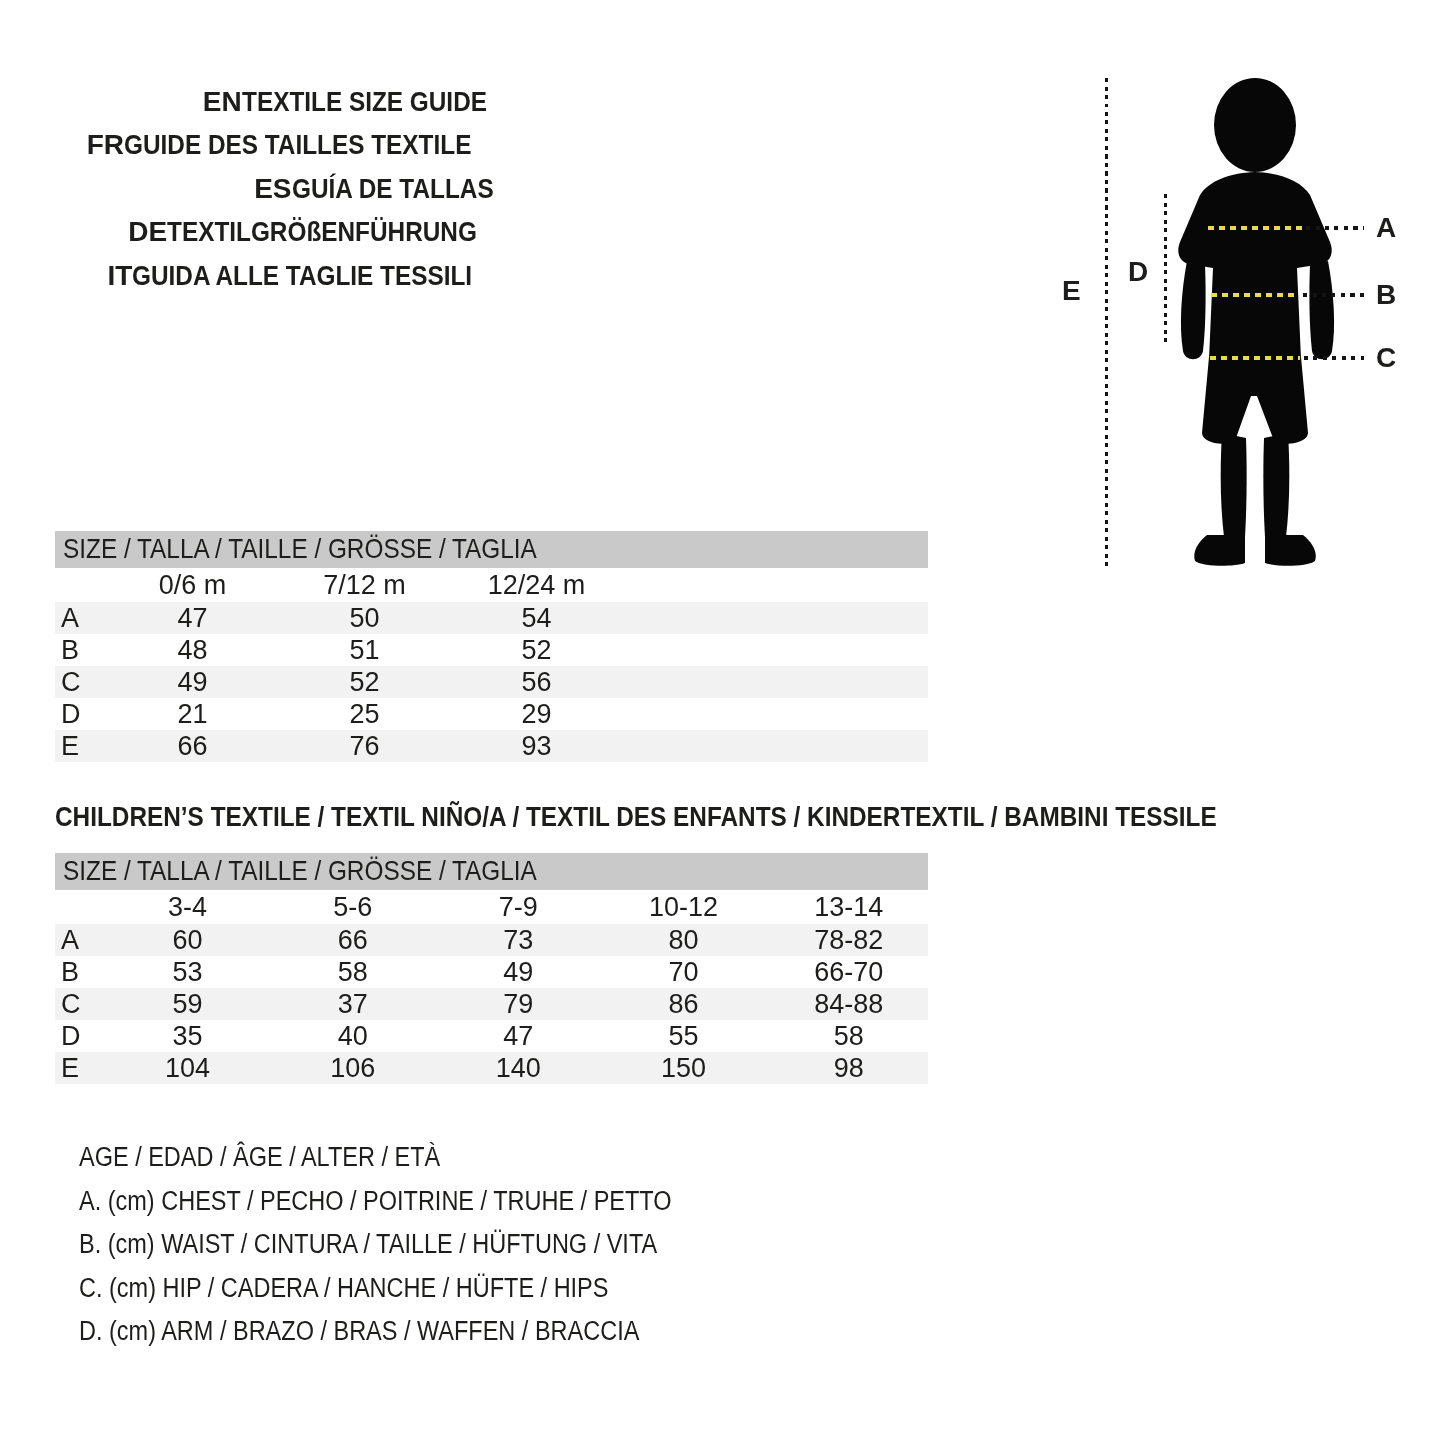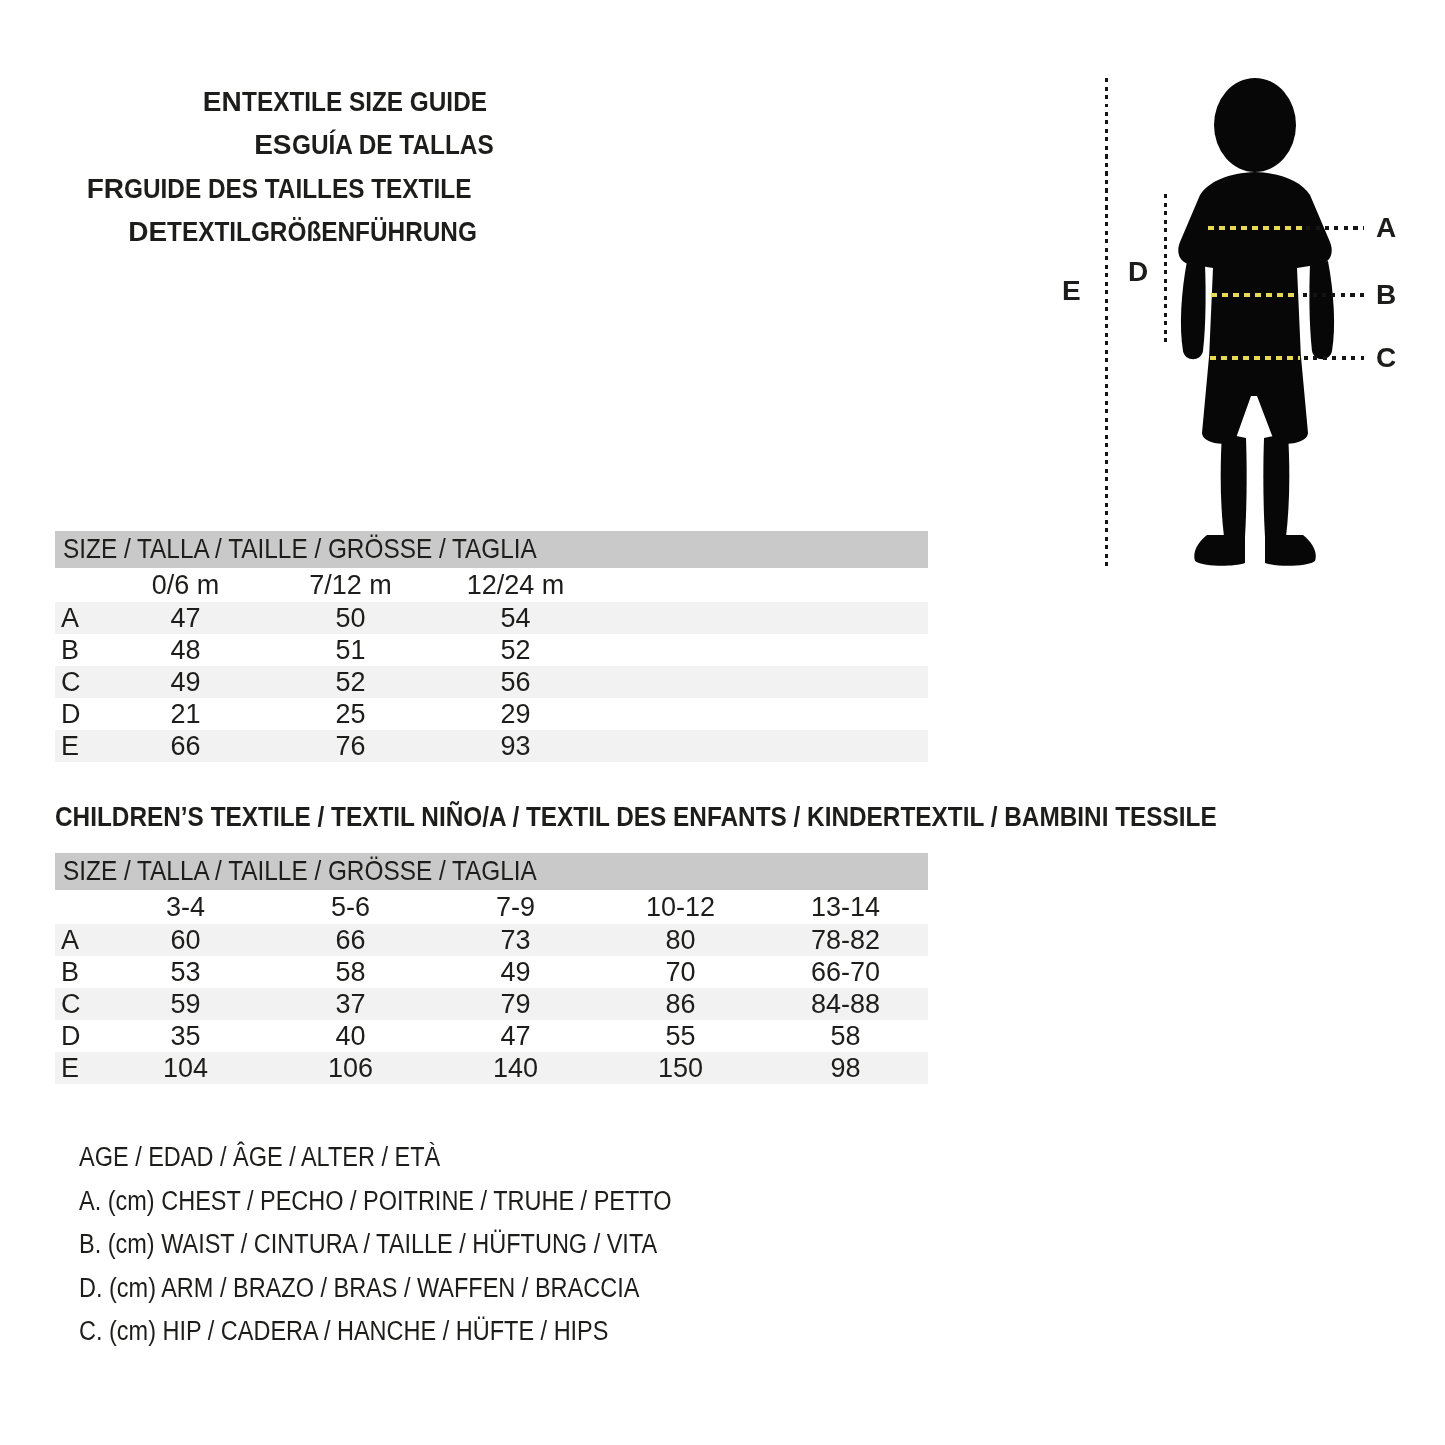--- a/index.html
+++ b/index.html
@@ -20,46 +20,49 @@
   .ydash{position:absolute;height:4px;
     background-image:repeating-linear-gradient(to right,var(--dash_yellow,#e9d94c) 0px,var(--dash_yellow,#e9d94c) 6px,transparent 6px,transparent 11px);}
   .hdots{position:absolute;height:4px;
     background-image:repeating-linear-gradient(to right,var(--line_black,#111) 0px,var(--line_black,#111) 4px,transparent 4px,transparent 9.5px);}
   .fig-label{position:absolute;font-size:28px;font-weight:700;}
   .silhouette{position:absolute;left:1165px;top:75px;width:185px;height:498px;color:var(--silhouette,#070707);}
   
   .section-title{position:absolute;left:55px;font-size:28px;font-weight:700;white-space:nowrap;}
   .size-table{position:absolute;left:55px;width:873px;font-size:27px;}
   .tband{height:37px;line-height:35px;background:var(--table_header_bg,#c9c9c9);padding-left:8px;font-size:28px;}
-  .trow{display:flex;height:32px;line-height:32px;}
+  .trow{display:flex;height:32px;line-height:32px;gap:7px;}
   .cols-row{height:34px;line-height:34px;}
   .trow .rlabel{width:48px;padding-left:6px;box-sizing:border-box;}
   .trow .cell{width:165px;text-align:center;}
   .stripe{background:var(--row_stripe,#f2f2f2);}
   
   .legend{position:absolute;left:55px;top:1136px;}
   .legend-line{height:43.6px;line-height:43.6px;font-size:27px;white-space:nowrap;margin-left:24px;}
 </style>
 </head>
 <body>
 
 <div class="canvas">
 
   <div class="lang-header">
     <div class="lang-row">
       <span class="lang-code">EN</span><span class="cond">TEXTILE SIZE GUIDE</span>
     </div>
     <div class="lang-row">
+      <span class="lang-code">FR</span><span class="cond">GUIDE DES TAILLES TEXTILE</span>
+    </div>
+    <div class="lang-row">
       <span class="lang-code">ES</span><span class="cond">GUÍA DE TALLAS</span>
     </div>
     <div class="lang-row">
-      <span class="lang-code">FR</span><span class="cond">GUIDE DES TAILLES TEXTILE</span>
-    </div>
-    <div class="lang-row">
       <span class="lang-code">DE</span><span class="cond">TEXTILGRÖßENFÜHRUNG</span>
+    </div>
+    <div class="lang-row">
+      <span class="lang-code">IT</span><span class="cond">GUIDA ALLE TAGLIE TESSILI</span>
     </div>
   </div>
 
   <div>
     <div class="vdots" style="left:1105px;top:78px;height:492px;"></div>
     <span class="fig-label" style="left:1062px;top:275px;">E</span>
 
     <div class="vdots" style="left:1164px;top:194px;height:153px;"></div>
     <span class="fig-label" style="left:1128px;top:256px;">D</span>
 
@@ -184,17 +187,17 @@
       <span class="cell">140</span>
       <span class="cell">150</span>
       <span class="cell">98</span>
     </div>
   </div>
 
   <div class="legend">
     <div class="legend-line"><span class="cond">AGE / EDAD / ÂGE / ALTER / ETÀ</span></div>
     <div class="legend-line"><span class="cond">A. (cm) CHEST / PECHO / POITRINE / TRUHE / PETTO</span></div>
     <div class="legend-line"><span class="cond">B. (cm) WAIST / CINTURA / TAILLE / HÜFTUNG / VITA</span></div>
+    <div class="legend-line"><span class="cond">C. (cm) HIP / CADERA / HANCHE / HÜFTE / HIPS</span></div>
     <div class="legend-line"><span class="cond">D. (cm) ARM / BRAZO / BRAS / WAFFEN / BRACCIA</span></div>
-    <div class="legend-line"><span class="cond">C. (cm) HIP / CADERA / HANCHE / HÜFTE / HIPS</span></div>
   </div>
 
 </div>
 
 </body></html>

